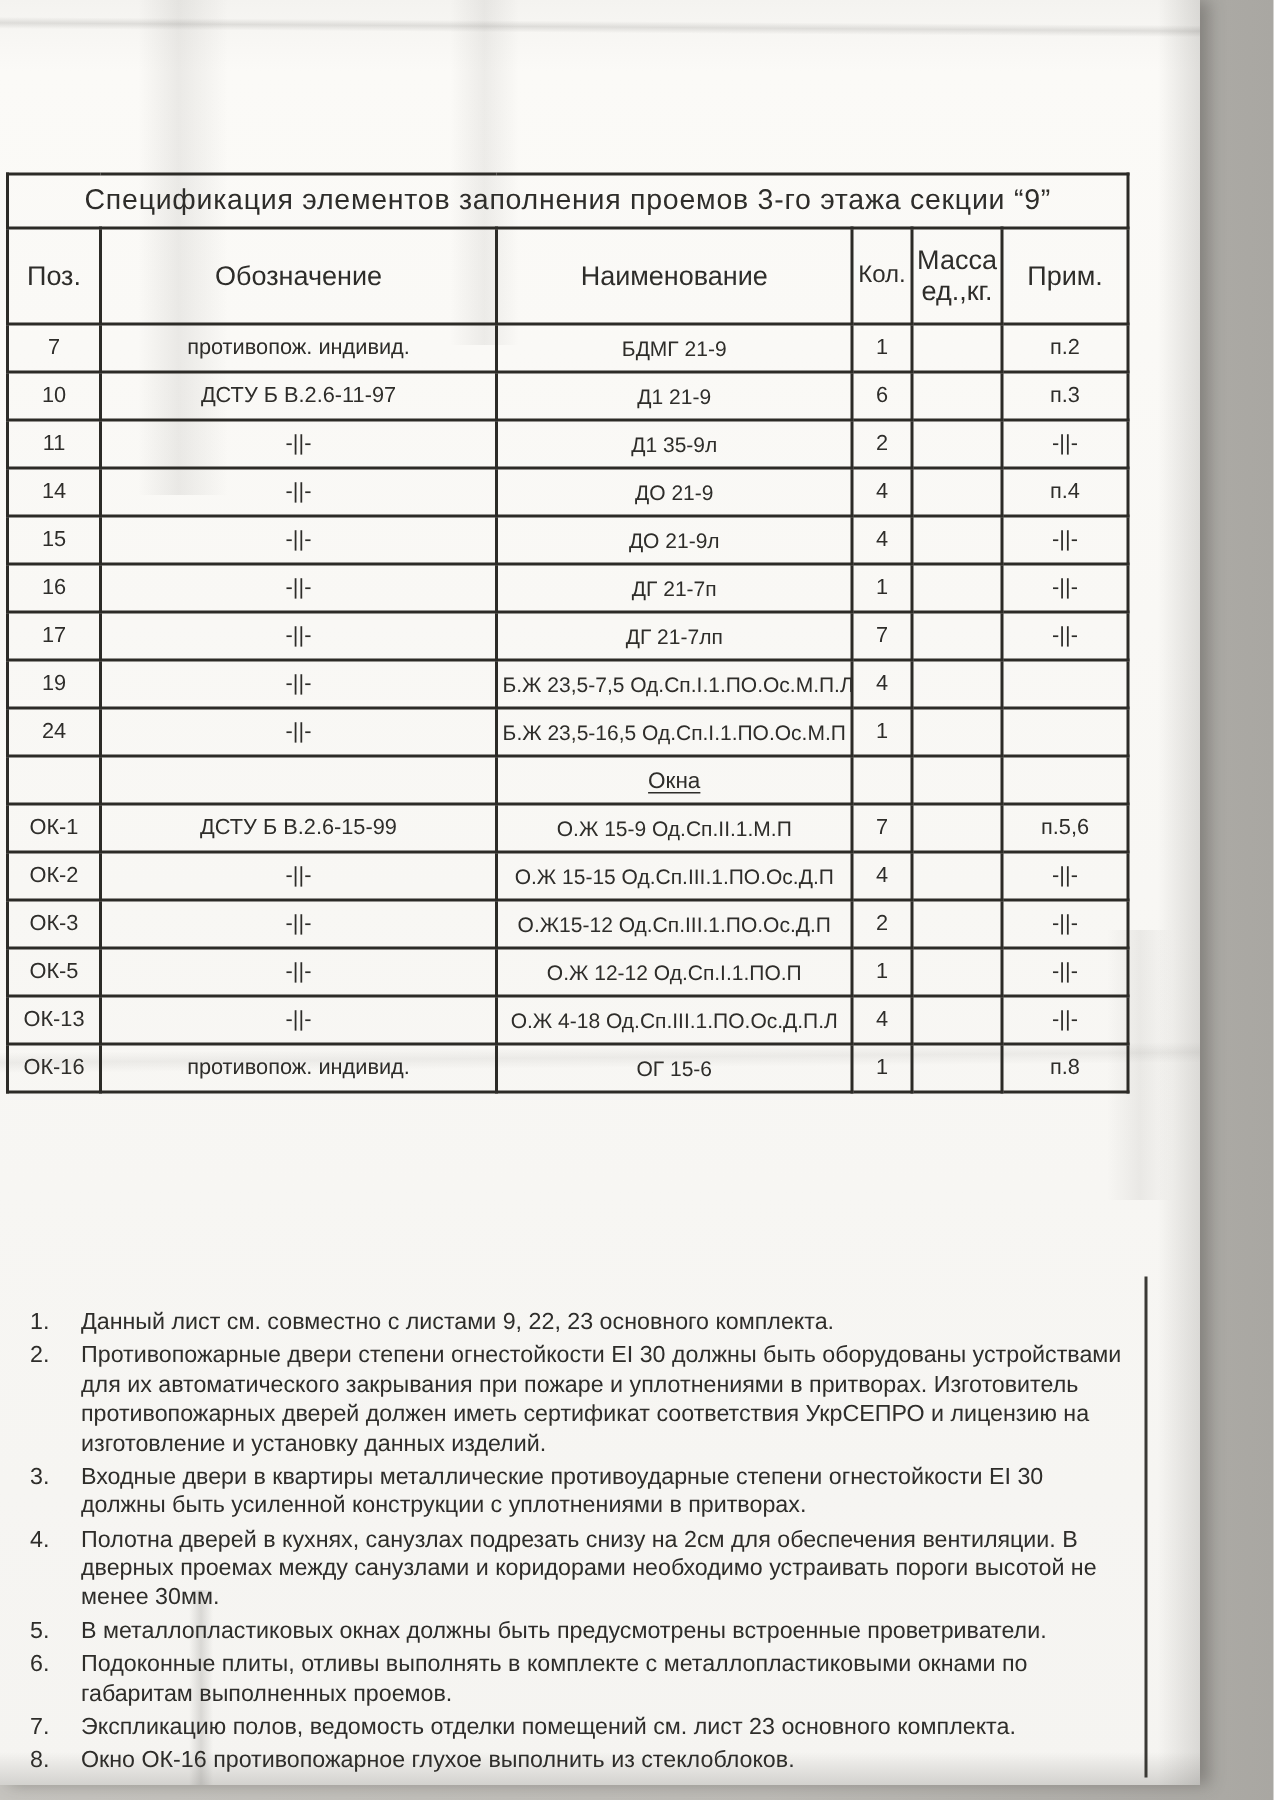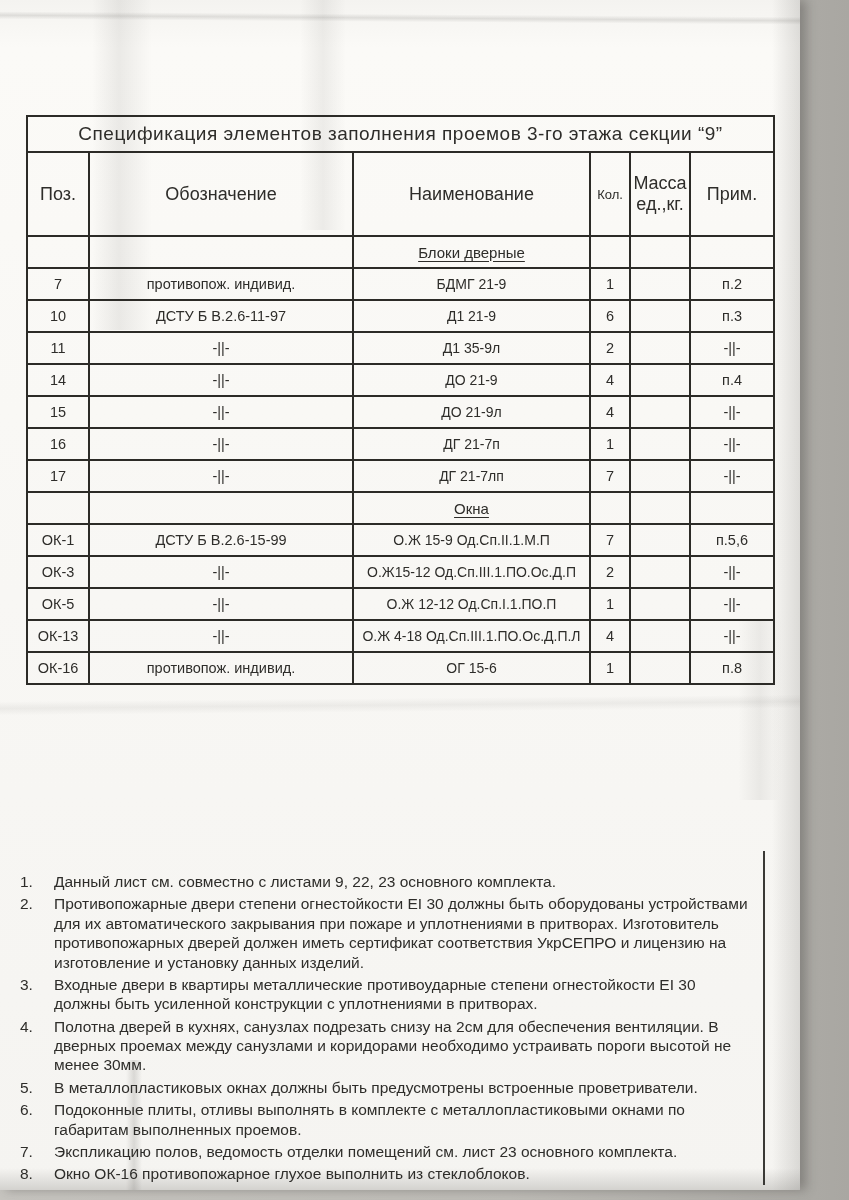--- a/index.html
+++ b/index.html
@@ -32,33 +32,33 @@
     transform:rotate(.4deg);}
   .crease-h2{left:0;top:698px;width:800px;height:14px;
     background:linear-gradient(180deg,rgba(0,0,0,0) 0%,rgba(70,68,64,.07) 50%,rgba(0,0,0,0) 100%);
     transform:rotate(-.5deg);}
   .crease-v3{left:126px;top:1060px;width:16px;height:130px;
     background:linear-gradient(90deg,rgba(0,0,0,0) 0%,rgba(70,68,64,.16) 50%,rgba(0,0,0,0) 100%);}
   .crease-v4{left:738px;top:620px;width:44px;height:180px;
     background:linear-gradient(90deg,rgba(0,0,0,0) 0%,rgba(70,68,64,.08) 50%,rgba(0,0,0,0) 100%);}
 
   table.spec{
-    position:absolute;left:26px;top:115px;width:747px;
+    position:absolute;left:4px;top:115px;width:747px;
     border-collapse:collapse;table-layout:fixed;
   }
   table.spec td,table.spec th{
     border:2px solid #2c2b27;
     padding:0 3px;text-align:center;vertical-align:middle;
     font-weight:normal;overflow:visible;white-space:nowrap;
   }
   tr.title-row td{
     height:34px;font-size:19px;letter-spacing:.5px;
   }
   tr.header-row th{height:58px;font-size:18px;margin-left:24px;}
-  tr.header-row th.th-qty{font-size:13px;padding:12px 1px;}
+  tr.header-row th.th-qty{font-size:16px;padding:2px 1px;}
   tr.header-row th.th-mass{font-size:18px;padding:0 1px;line-height:1.15;}
   tbody td{height:30px;font-size:14.5px;}
   tbody td.name-cell{font-size:14px;text-align:center;}
   tbody tr.section-row td{height:30px;}
   .section-title{
     font-size:15px;text-decoration:underline;text-underline-offset:3px;
   }
   .frame-line{
     position:absolute;left:763px;top:851px;width:2px;height:334px;background:#3a3935;
   }
@@ -105,28 +105,20 @@
       <th>Наименование</th>
       <th class="th-qty">Кол.</th>
       <th class="th-mass">
         <div>Масса</div>
         <div>ед.,кг.</div>
       </th>
       <th>Прим.</th>
     </tr>
   </thead>
   <tbody>
-      <tr class="section-row">
-        <td></td>
-        <td></td>
-        <td><span class="section-title">Блоки дверные</span></td>
-        <td></td>
-        <td></td>
-        <td></td>
-      </tr>
       <tr>
         <td class="pos-cell">7</td>
         <td class="designation-cell">противопож. индивид.</td>
         <td class="name-cell">БДМГ 21-9</td>
         <td class="qty-cell">1</td>
         <td class="mass-cell"></td>
         <td class="note-cell">п.2</td>
       </tr>
       <tr>
         <td class="pos-cell">10</td>
@@ -169,37 +161,61 @@
         <td class="note-cell">-||-</td>
       </tr>
       <tr>
         <td class="pos-cell">17</td>
         <td class="designation-cell">-||-</td>
         <td class="name-cell">ДГ 21-7лп</td>
         <td class="qty-cell">7</td>
         <td class="mass-cell"></td>
         <td class="note-cell">-||-</td>
       </tr>
+      <tr>
+        <td class="pos-cell">19</td>
+        <td class="designation-cell">-||-</td>
+        <td class="name-cell">Б.Ж 23,5-7,5 Од.Сп.I.1.ПО.Ос.М.П.Л</td>
+        <td class="qty-cell">4</td>
+        <td class="mass-cell"></td>
+        <td class="note-cell"></td>
+      </tr>
+      <tr>
+        <td class="pos-cell">24</td>
+        <td class="designation-cell">-||-</td>
+        <td class="name-cell">Б.Ж 23,5-16,5 Од.Сп.I.1.ПО.Ос.М.П</td>
+        <td class="qty-cell">1</td>
+        <td class="mass-cell"></td>
+        <td class="note-cell"></td>
+      </tr>
       <tr class="section-row">
         <td></td>
         <td></td>
         <td><span class="section-title">Окна</span></td>
         <td></td>
         <td></td>
         <td></td>
       </tr>
       <tr>
         <td class="pos-cell">ОК-1</td>
         <td class="designation-cell">ДСТУ Б В.2.6-15-99</td>
         <td class="name-cell">О.Ж 15-9 Од.Сп.II.1.М.П</td>
         <td class="qty-cell">7</td>
         <td class="mass-cell"></td>
         <td class="note-cell">п.5,6</td>
       </tr>
       <tr>
+        <td class="pos-cell">ОК-2</td>
+        <td class="designation-cell">-||-</td>
+        <td class="name-cell">О.Ж 15-15 Од.Сп.III.1.ПО.Ос.Д.П</td>
+        <td class="qty-cell">4</td>
+        <td class="mass-cell"></td>
+        <td class="note-cell">-||-</td>
+      </tr>
+      <tr>
         <td class="pos-cell">ОК-3</td>
         <td class="designation-cell">-||-</td>
         <td class="name-cell">О.Ж15-12 Од.Сп.III.1.ПО.Ос.Д.П</td>
         <td class="qty-cell">2</td>
         <td class="mass-cell"></td>
         <td class="note-cell">-||-</td>
       </tr>
       <tr>
         <td class="pos-cell">ОК-5</td>
         <td class="designation-cell">-||-</td>

